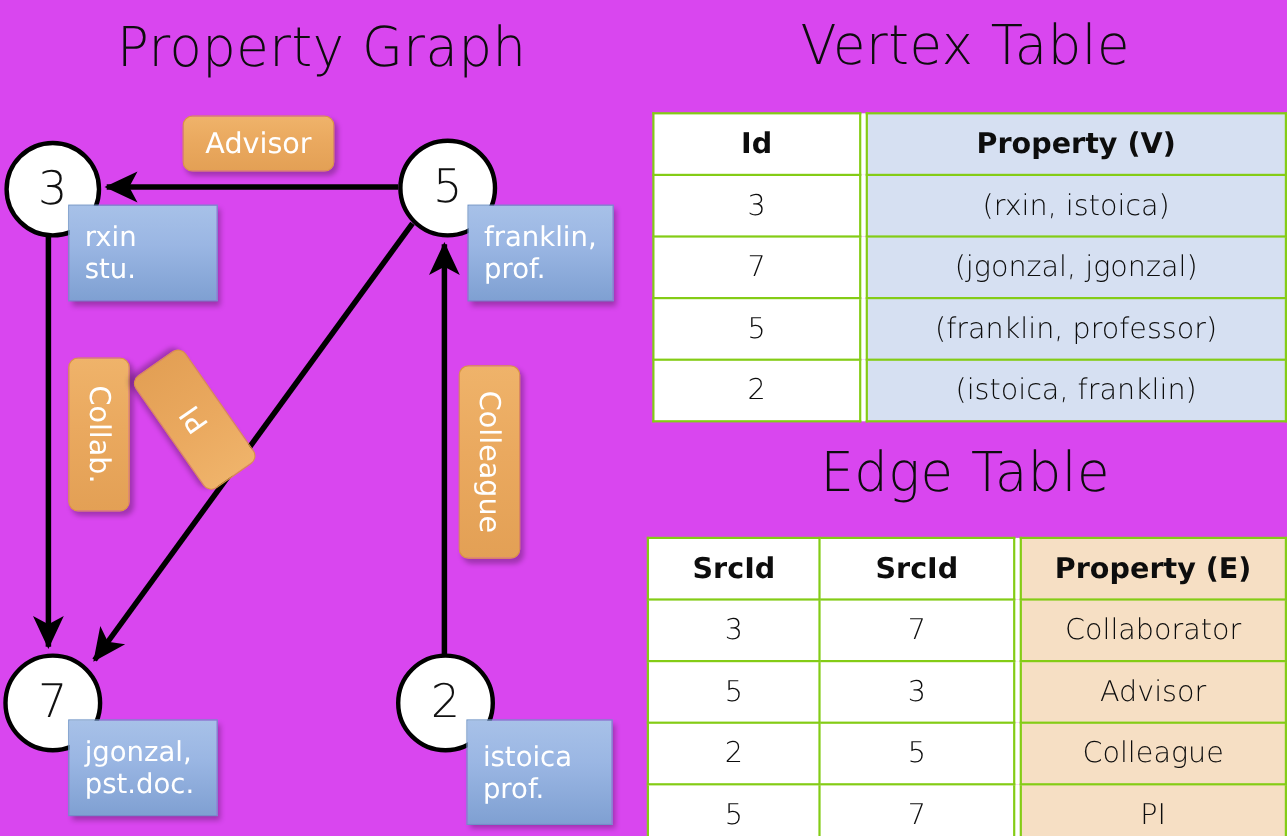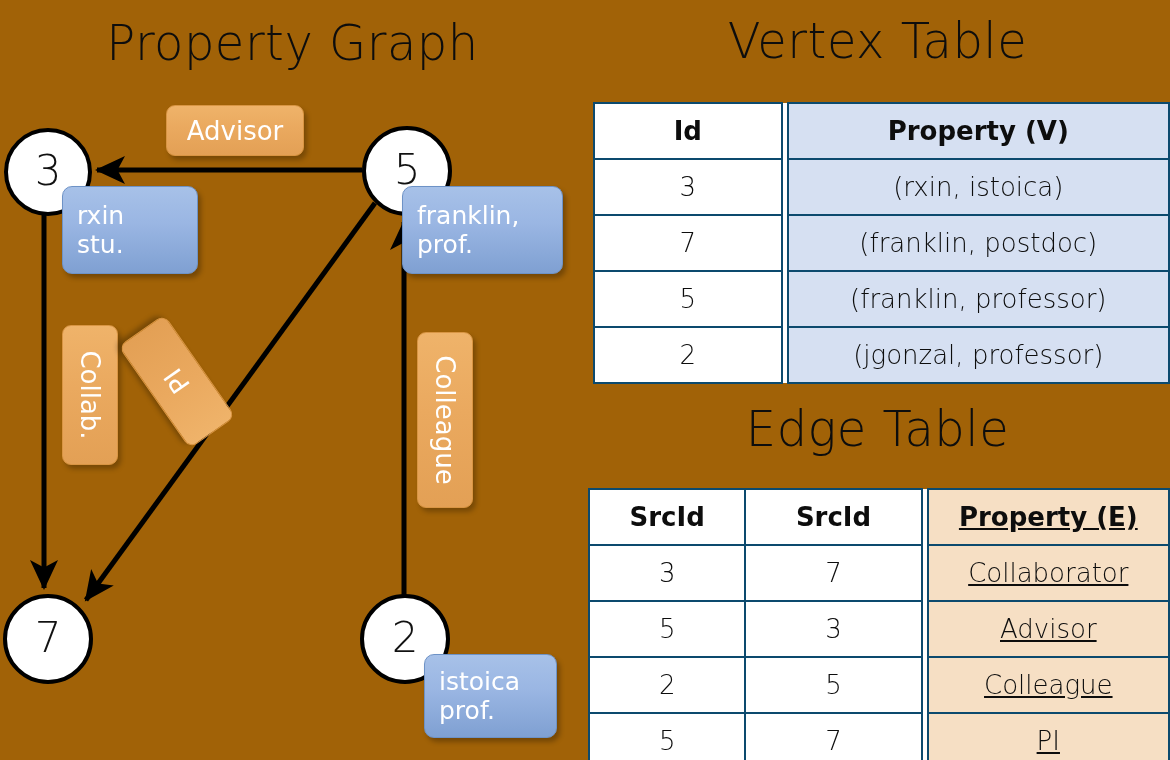--- a/index.html
+++ b/index.html
@@ -9,21 +9,21 @@
   }
   body {
     font-family: "Liberation Sans", sans-serif;
     color: #000;
   }
   #canvas {
     position: relative;
     width: 1170px;
     height: 760px;
     overflow: hidden;
-    background: #a16207;
+    background: #d946ef;
   }
 
   
   .big-title {
     position: absolute;
     font-family: "DejaVu Sans", sans-serif;
     font-weight: 300;
     font-size: 50px;
     letter-spacing: 0.5px;
     color: #0d0d0d;
@@ -54,21 +54,21 @@
     font-family: "DejaVu Sans", sans-serif;
     font-weight: 300;
     font-size: 42px;
     color: #111;
     z-index: 6;
   }
   .vertex .vlabel { transform: translateY(-2px); }
 
   .prop-box {
     position: absolute;
-    border-radius: 10px;
+    border-radius: 0;
     box-sizing: border-box;
     display: flex;
     flex-direction: column;
     justify-content: center;
     color: #ffffff;
     font-family: "DejaVu Sans", sans-serif;
     font-weight: 400;
     z-index: 8;
     box-shadow: 3px 4px 5px rgba(0,0,0,0.28);
   }
@@ -106,41 +106,41 @@
   
   .tbl {
     position: absolute;
     border-collapse: collapse;
     font-family: "DejaVu Sans", sans-serif;
     font-weight: 300;
     font-size: 26px;
     color: #0d0d0d;
   }
   .tbl td, .tbl th {
-    border: 2px solid #0c4a6e;
+    border: 2px solid #84cc16;
     text-align: center;
     font-weight: 300;
     padding: 0;
     height: 54px;
     vertical-align: middle;
   }
   .tbl th { font-weight: 700; }
   .cell-blue   { background: #d6e0f2; margin-left: 41px; }
   .cell-orange { background: #f6dfc4; }
   .cell-white  { background: #ffffff; }
   .spacer-col  { border: none !important; width: 4px; background: #fff; }
 
   #vertex-table { left: 593px; top: 102px; }
   #vertex-table .c-id   { width: 186px; }
   #vertex-table .c-prop { width: 380px; }
 
   #edge-table { left: 588px; top: 488px; }
   #edge-table .c-src  { width: 155px; }
   #edge-table .c-dst  { width: 175px; }
-  #edge-table .c-prop { width: 240px; text-decoration: underline; }
+  #edge-table .c-prop { width: 240px; }
 </style>
 </head>
 <body>
 
 <div id="canvas">
 
   <div class="big-title" id="title-property-graph">Property Graph</div>
 
   <div class="big-title" id="title-vertex-table">Vertex Table</div>
 
@@ -176,27 +176,31 @@
 
   <div class="vertex" style="left:360px; top:594px; width:90px; height:90px;">
     <span class="vlabel">2</span>
   </div>
 
   <div class="prop-box blue" style="left:62px; top:186px; width:136px; height:88px;">
     <span>rxin</span>
     <span>stu.</span>
   </div>
 
-  <div class="prop-box blue" style="left:402px; top:186px; width:161px; height:88px;">
+  <div class="prop-box blue" style="left:425px; top:186px; width:133px; height:88px;">
     <span>franklin,</span>
     <span>prof.</span>
   </div>
 
-
-  <div class="prop-box blue" style="left:424px; top:654px; width:133px; height:84px;">
+  <div class="prop-box blue" style="left:62px; top:654px; width:136px; height:88px;">
+    <span>jgonzal,</span>
+    <span>pst.doc.</span>
+  </div>
+
+  <div class="prop-box blue" style="left:424px; top:654px; width:133px; height:96px;">
     <span>istoica</span>
     <span>prof.</span>
   </div>
 
   <div class="edge-label" style="left:166px; top:105px; width:138px; height:51px;">
     <span>Advisor</span>
   </div>
 
   <div class="edge-label vert" style="left:62px; top:325px; width:56px; height:140px;">
     <span>Collab.</span>
@@ -218,31 +222,31 @@
       <th class="c-prop cell-blue">Property (V)</th>
     </tr>
     <tr>
       <td class="c-id cell-white">3</td>
       <td class="spacer-col"></td>
       <td class="c-prop cell-blue">(rxin, istoica)</td>
     </tr>
     <tr>
       <td class="c-id cell-white">7</td>
       <td class="spacer-col"></td>
-      <td class="c-prop cell-blue">(franklin, postdoc)</td>
+      <td class="c-prop cell-blue">(jgonzal, jgonzal)</td>
     </tr>
     <tr>
       <td class="c-id cell-white">5</td>
       <td class="spacer-col"></td>
       <td class="c-prop cell-blue">(franklin, professor)</td>
     </tr>
     <tr>
       <td class="c-id cell-white">2</td>
       <td class="spacer-col"></td>
-      <td class="c-prop cell-blue">(jgonzal, professor)</td>
+      <td class="c-prop cell-blue">(istoica, franklin)</td>
     </tr>
   </tbody>
     </table>
 
   <table class="tbl" id="edge-table">
     <tbody>
         <tr>
       <th class="c-src cell-white">SrcId</th>
       <th class="c-dst cell-white">SrcId</th>
       <td class="spacer-col"></td>

